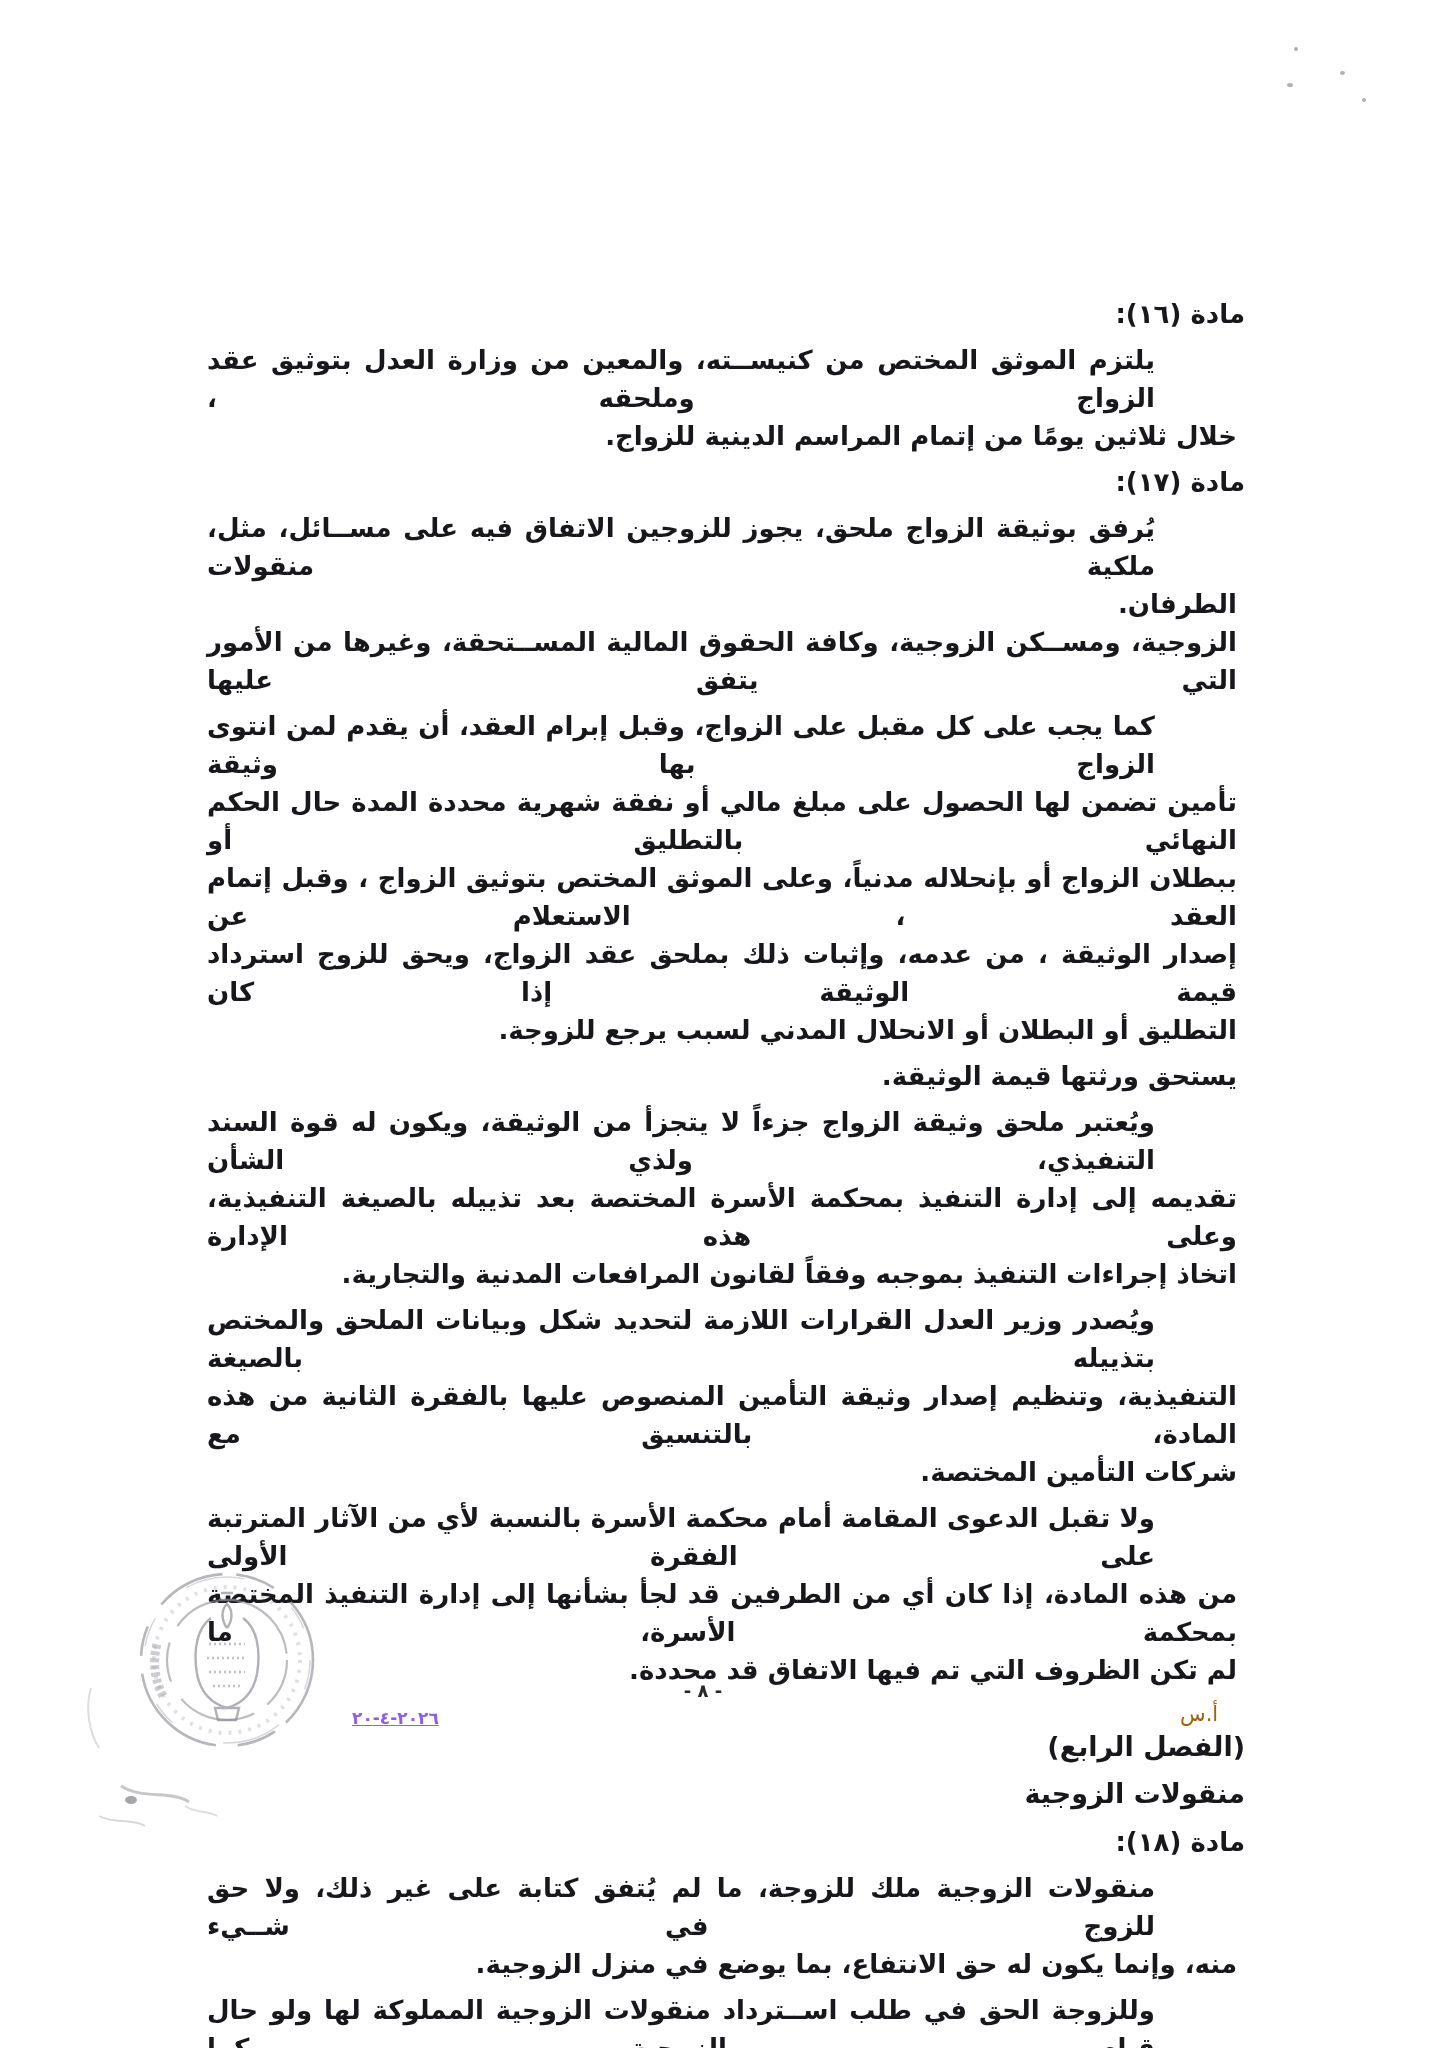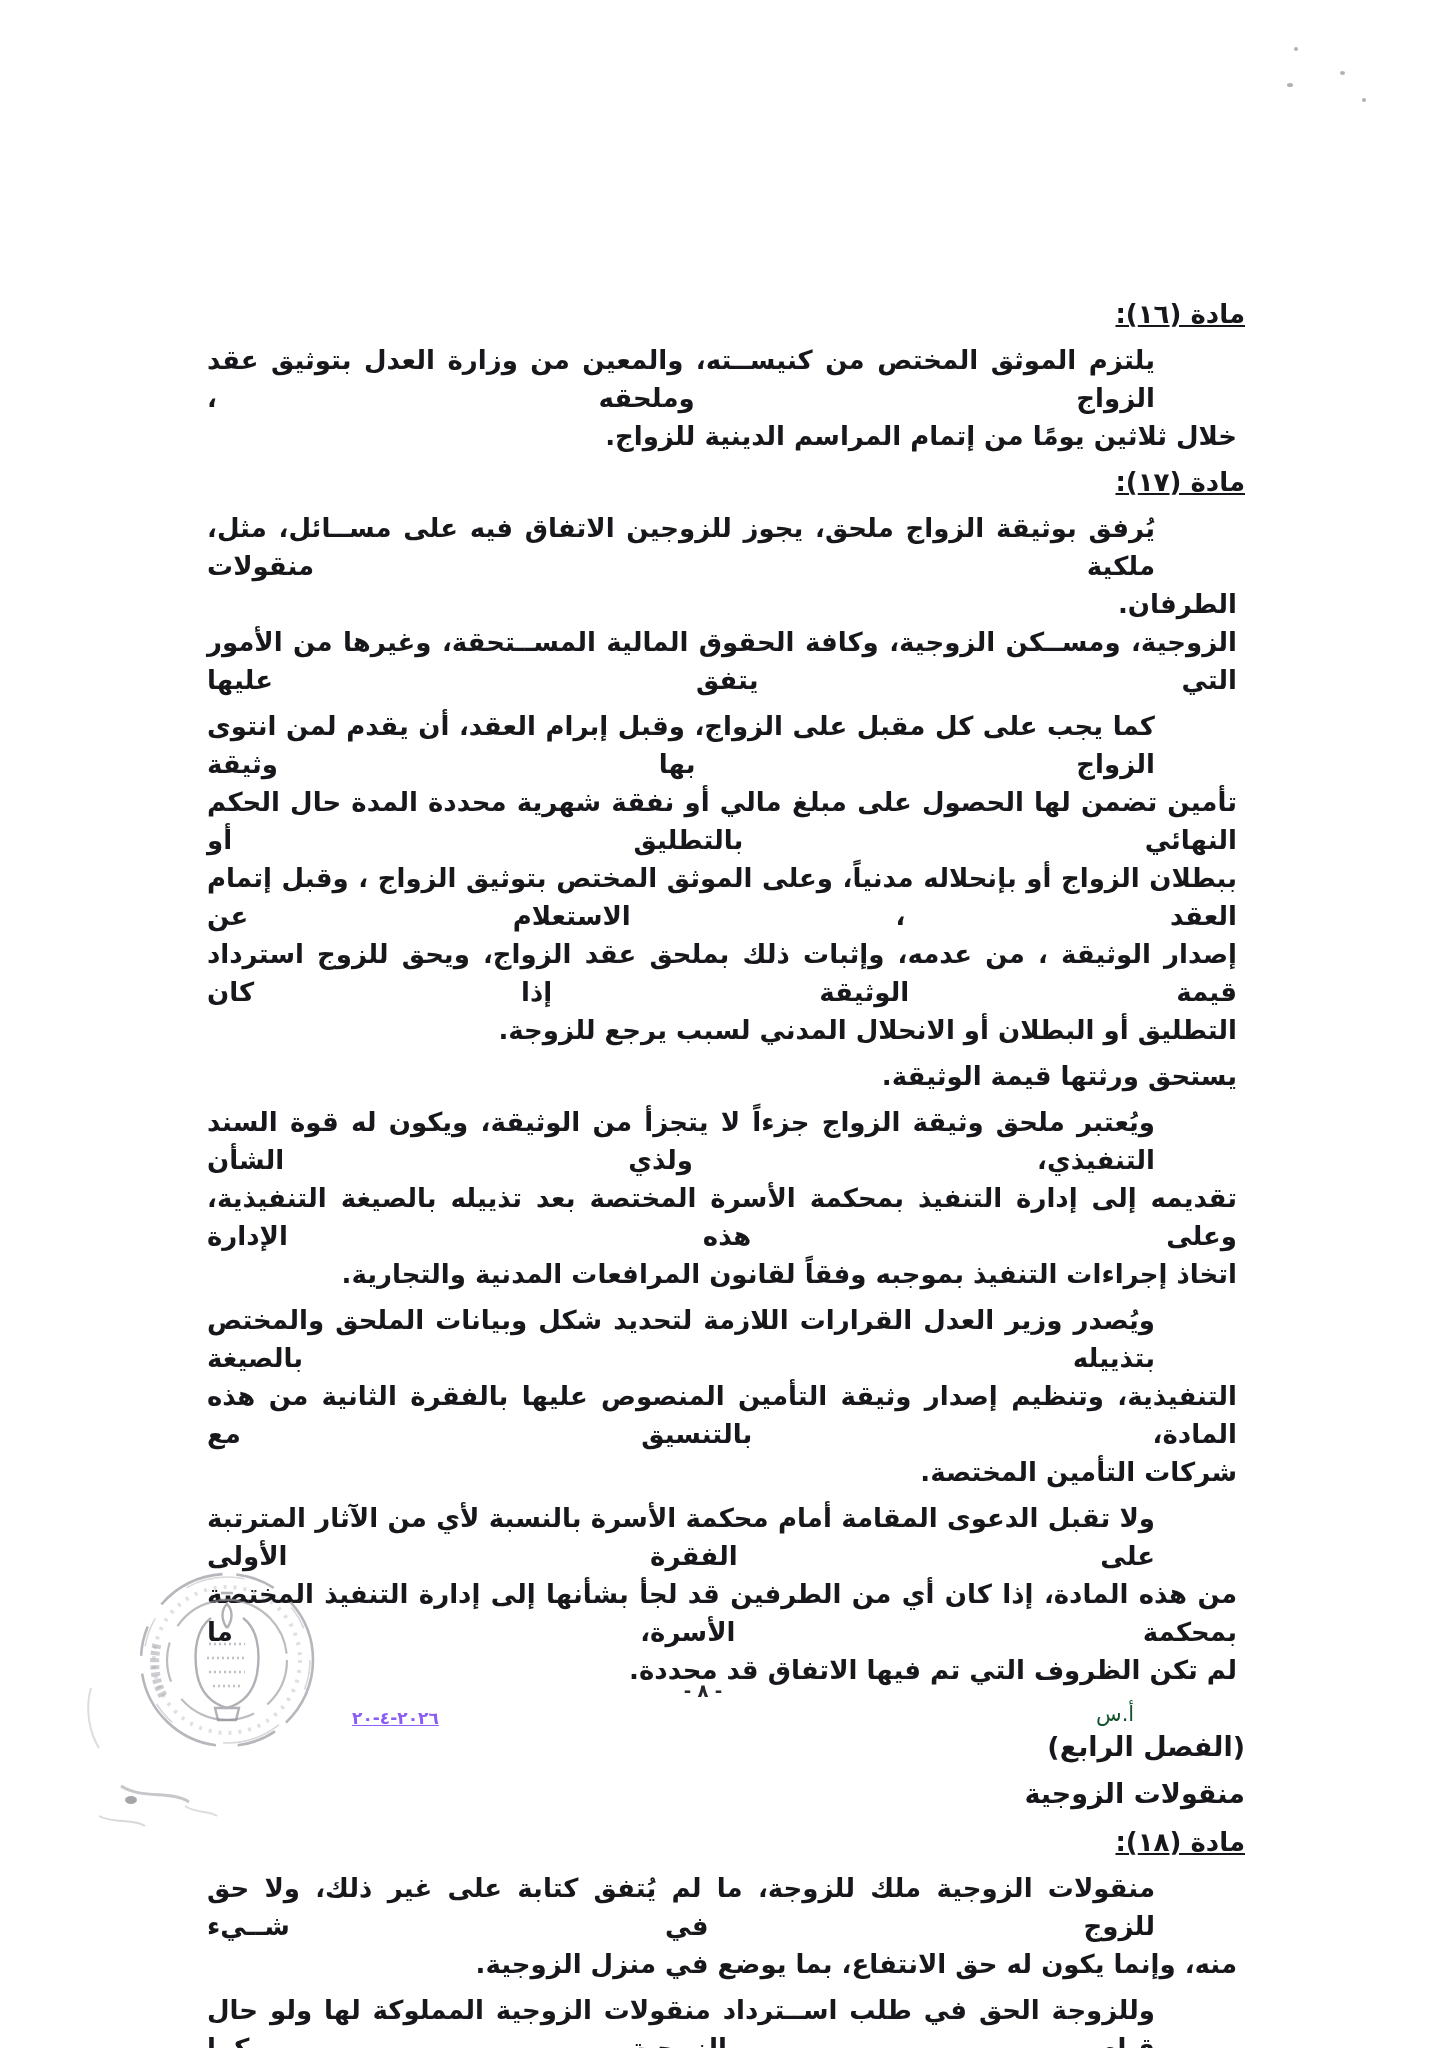--- a/index.html
+++ b/index.html
@@ -16,21 +16,21 @@
     top: 295px;
     right: 200px;
     width: 1046px;
     direction: rtl;
     color: #17171c;
     font-weight: bold;
     font-size: 26px;
     line-height: 38px;
     -webkit-font-smoothing: antialiased;
   }
-  .article-heading { text-align: right; margin-top: 5px; text-decoration: underline; }
+  .article-heading { text-align: right; margin-top: 5px; }
   .doc-body > .article-heading:first-child { margin-top: 0; }
   .paragraph { margin: 8px; }
   .line { text-align: justify; text-align-last: right; }
   .line.j { text-align-last: justify; }
   .line.ind { padding-right: 82px; }
   .chapter-heading { margin-top: 34px; margin-bottom: 6px; line-height: 47px; }
   .chapter-title { font-size: 27px; }
   .chapter-subtitle { font-size: 27px; }
 
   .stamp-wrap { position: absolute; left: 85px; top: 1548px; width: 280px; height: 310px; }
@@ -38,22 +38,22 @@
     position: absolute; left: 352px; top: 1708px;
     direction: ltr; unicode-bidi: isolate;
     color: #8b5cf6; font-weight: bold; font-size: 17px; letter-spacing: 2px; text-decoration: underline;
   }
   .page-number {
     position: absolute; left: 648px; top: 1680px; width: 110px;
     text-align: center; direction: ltr; unicode-bidi: isolate;
     color: #26262c; font-weight: bold; font-size: 18px; letter-spacing: 3px;
   }
   .initials {
-    position: absolute; left: 1096px; top: 1702px;
-    direction: rtl; color: #14532d; font-size: 21px;
+    position: absolute; left: 1180px; top: 1702px;
+    direction: rtl; color: #a16207; font-size: 21px;
     font-family: "DejaVu Sans", sans-serif;
   }
   .speck { position: absolute; background: #6f6f78; border-radius: 50%; opacity: 0.55; }
 </style>
 </head>
 <body>
 
 <div class="page">
 
   <div class="doc-body" id="doc-body">

